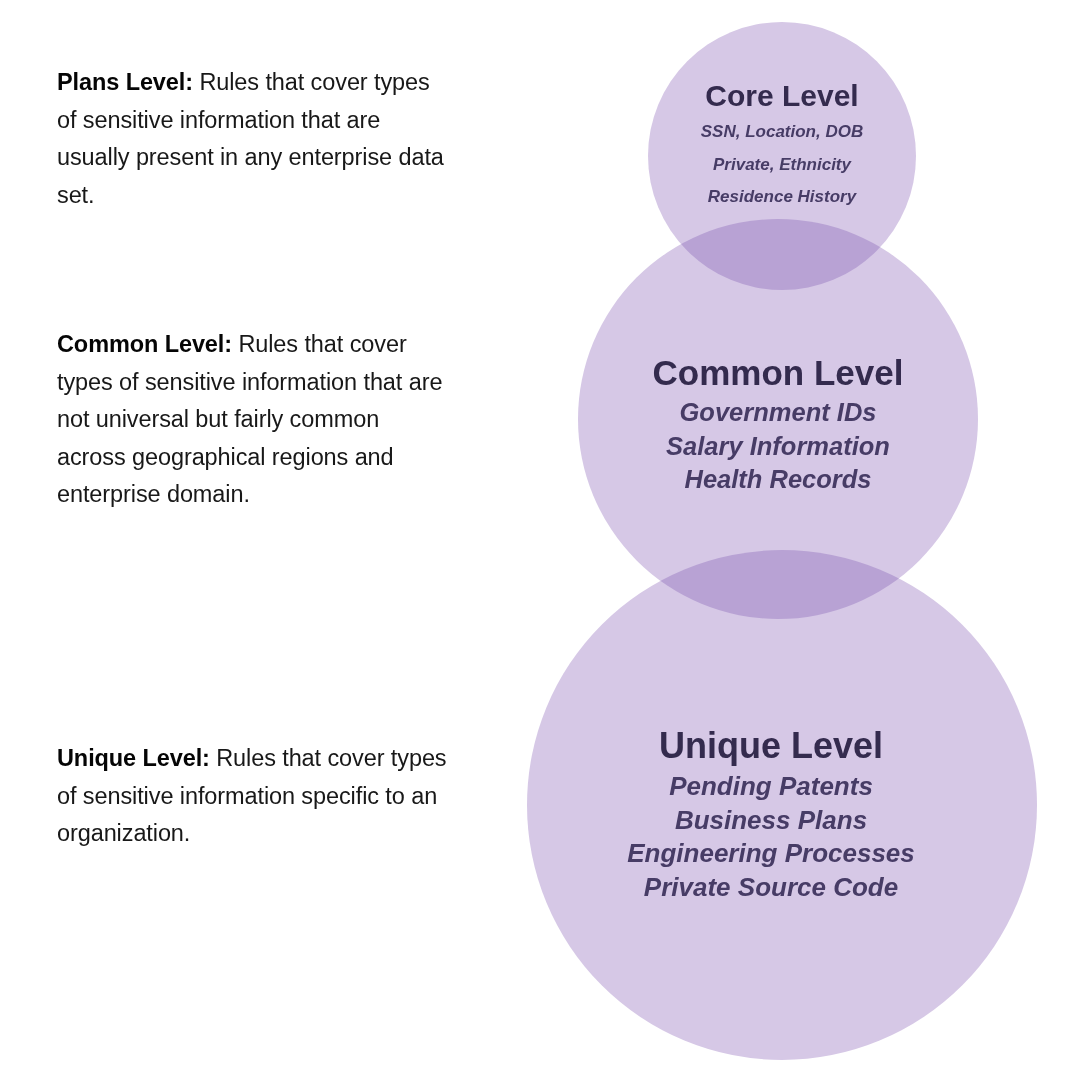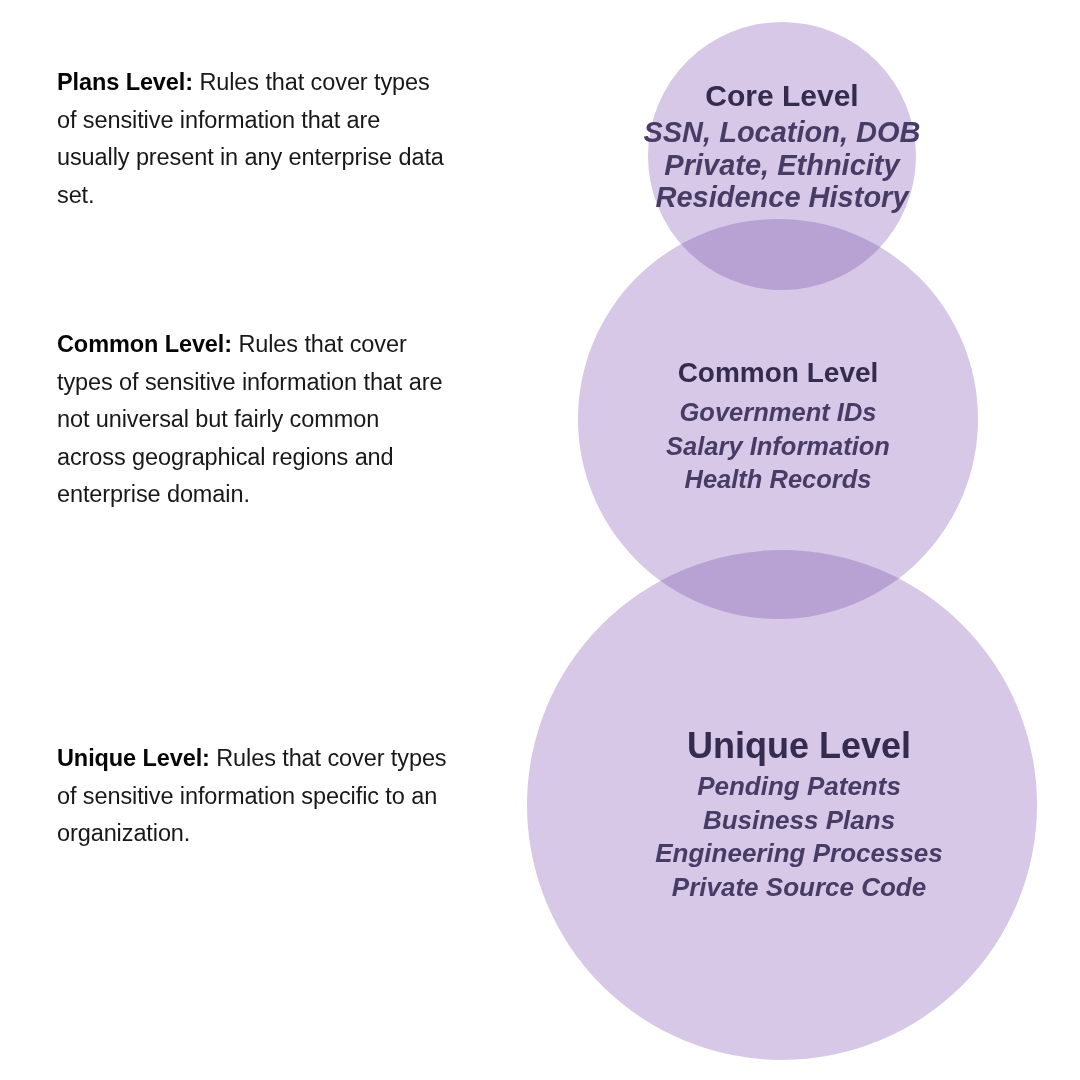--- a/index.html
+++ b/index.html
@@ -77,29 +77,29 @@
   .circle-label .item {
     font-style: italic;
     font-weight: bold;
     color: #473c66;
     white-space: nowrap;
   }
 
   
   #label-core { left: 632px; top: 76px; width: 300px; }
   #label-core .title { font-size: 30px; line-height: 40px; }
-  #label-core .item  { font-size: 29px; line-height: 32.5px; }
+  #label-core .item  { font-size: 17px; line-height: 32.5px; }
 
   
   #label-common { left: 598px; top: 350px; width: 360px; }
-  #label-common .title { font-size: 28px; line-height: 46px; }
+  #label-common .title { font-size: 35px; line-height: 46px; }
   #label-common .item  { font-size: 25.5px; line-height: 33.5px; }
 
   
-  #label-unique { left: 604px; top: 722px; width: 390px; }
+  #label-unique { left: 576px; top: 722px; width: 390px; }
   #label-unique .title { font-size: 36px; line-height: 48px; }
   #label-unique .item  { font-size: 26px; line-height: 33.5px; }
 </style>
 </head>
 <body>
 
 <div id="page">
 
   <div class="descriptions">
 

